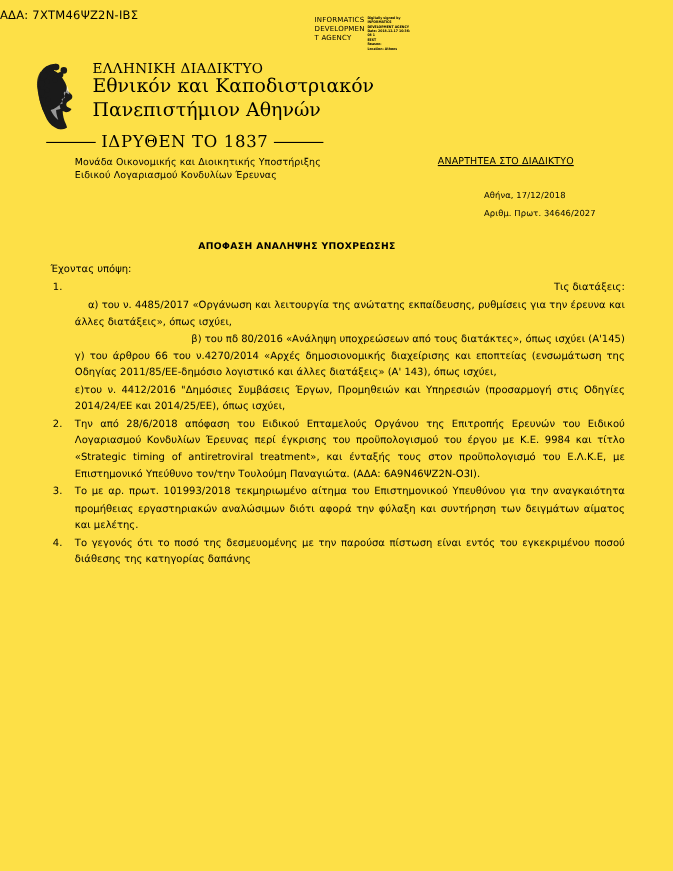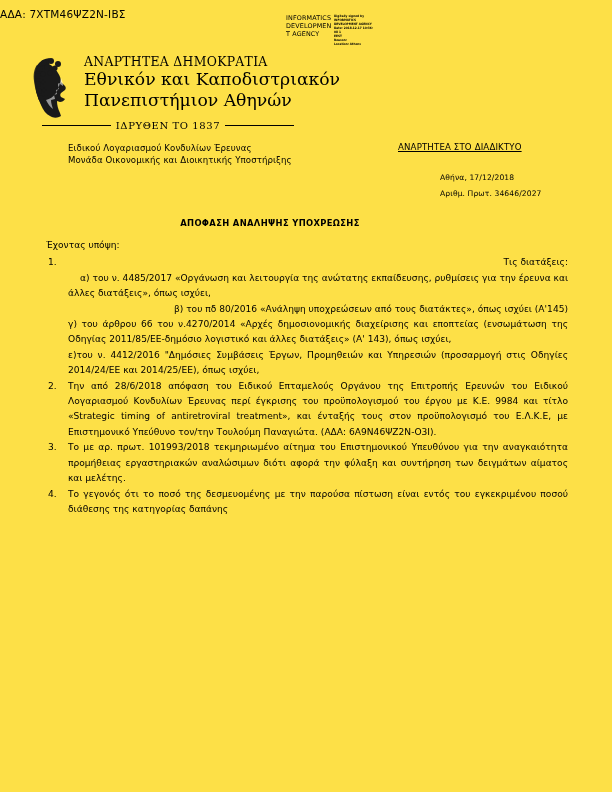--- a/index.html
+++ b/index.html
@@ -107,21 +107,21 @@
     gap: 5px;
     width: 252px;
   }
   .lh-founded .rule {
     flex: 1 1 auto;
     height: 1px;
     background: #000;
   }
   .lh-founded .txt {
     font-family: "DejaVu Serif", "Liberation Serif", serif;
-    font-size: 10px;
+    font-size: 15px;
     letter-spacing: 0.6px;
     white-space: nowrap;
   }
 
   
   .unit {
     position: absolute;
     left: 68px;
     top: 142px;
     font-size: 8.6px;
@@ -252,35 +252,35 @@
             <circle cx="14" cy="49" r="2.4"></circle>
               <circle cx="19" cy="48" r="1.9"></circle>
             <circle cx="18" cy="55" r="2.2"></circle>
           </g>
           <g fill="#ffffff">
             <path d="M31 22c1 2 2 5 2 8l-3-2c-1-1-2-1-2 1l1 4-3 1 1 4-3 1 1 4-4 1c0 3 1 6 2 9-3-2-5-5-7-9 4-1 7-3 10-7 3-5 4-10 5-15z" opacity="0.55"></path>
           </g>
         </svg>
       </div>
       <div class="lh-text">
-        <div class="lh-line1">ΑΝΑΡΤΗΤΕΑ ΔΗΜΟΚΡΑΤΙΑ</div>
+        <div class="lh-line1">ΕΛΛΗΝΙΚΗ ΔΙΑΔΙΚΤΥΟ</div>
         <div class="lh-line2">Εθνικόν και Καποδιστριακόν</div>
         <div class="lh-line3">Πανεπιστήμιον Αθηνών</div>
       </div>
     </div>
     <div class="lh-founded">
       <span class="rule"></span>
       <span class="txt">ΙΔΡΥΘΕΝ ΤΟ 1837</span>
       <span class="rule"></span>
     </div>
   </div>
 
   <div class="unit">
+    <div>Μονάδα Οικονομικής και Διοικητικής Υποστήριξης</div>
     <div>Ειδικού Λογαριασμού Κονδυλίων Έρευνας</div>
-    <div>Μονάδα Οικονομικής και Διοικητικής Υποστήριξης</div>
   </div>
 
   <div class="anartitea">ΑΝΑΡΤΗΤΕΑ ΣΤΟ ΔΙΑΔΙΚΤΥΟ</div>
   <div class="place-date">
     <div>Αθήνα, 17/12/2018</div>
     <div>Αριθμ. Πρωτ. 34646/2027</div>
   </div>
 
   <div class="doc-title">ΑΠΟΦΑΣΗ ΑΝΑΛΗΨΗΣ ΥΠΟΧΡΕΩΣΗΣ</div>
 

